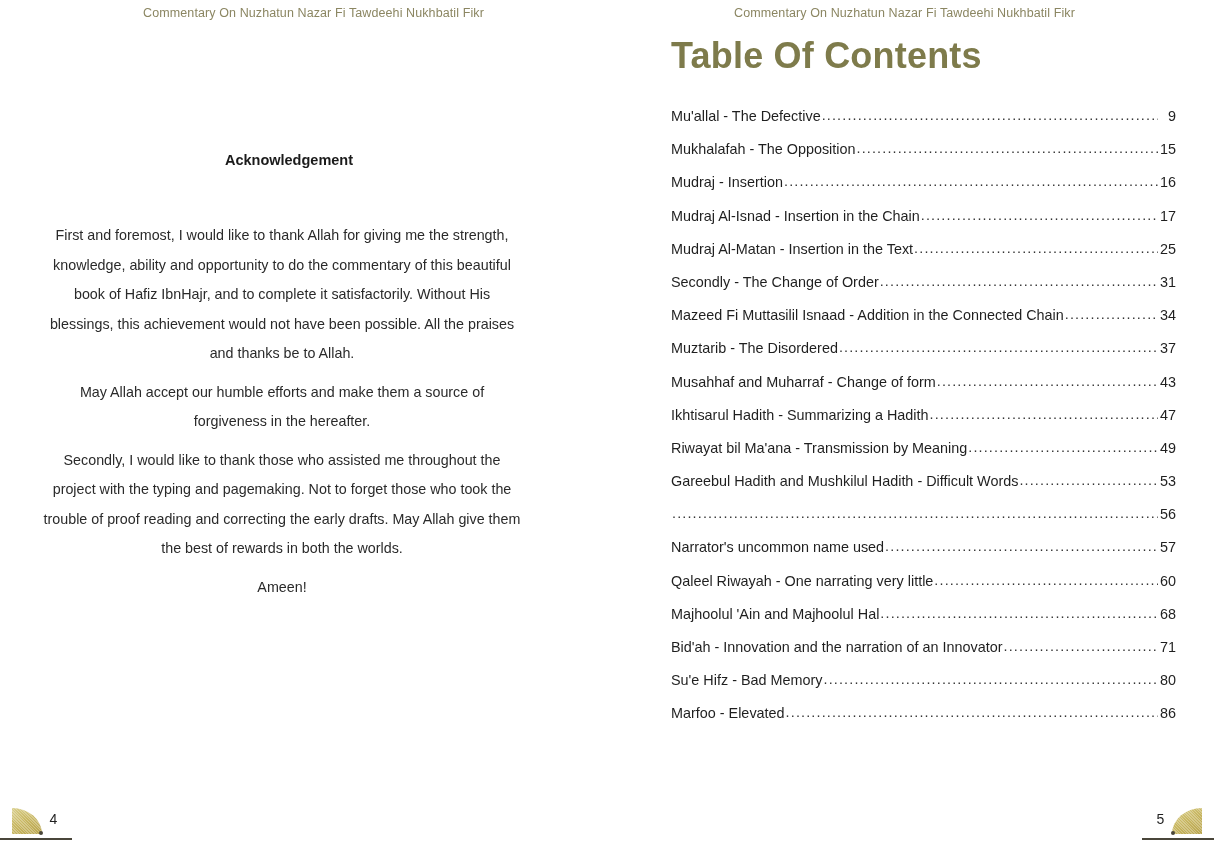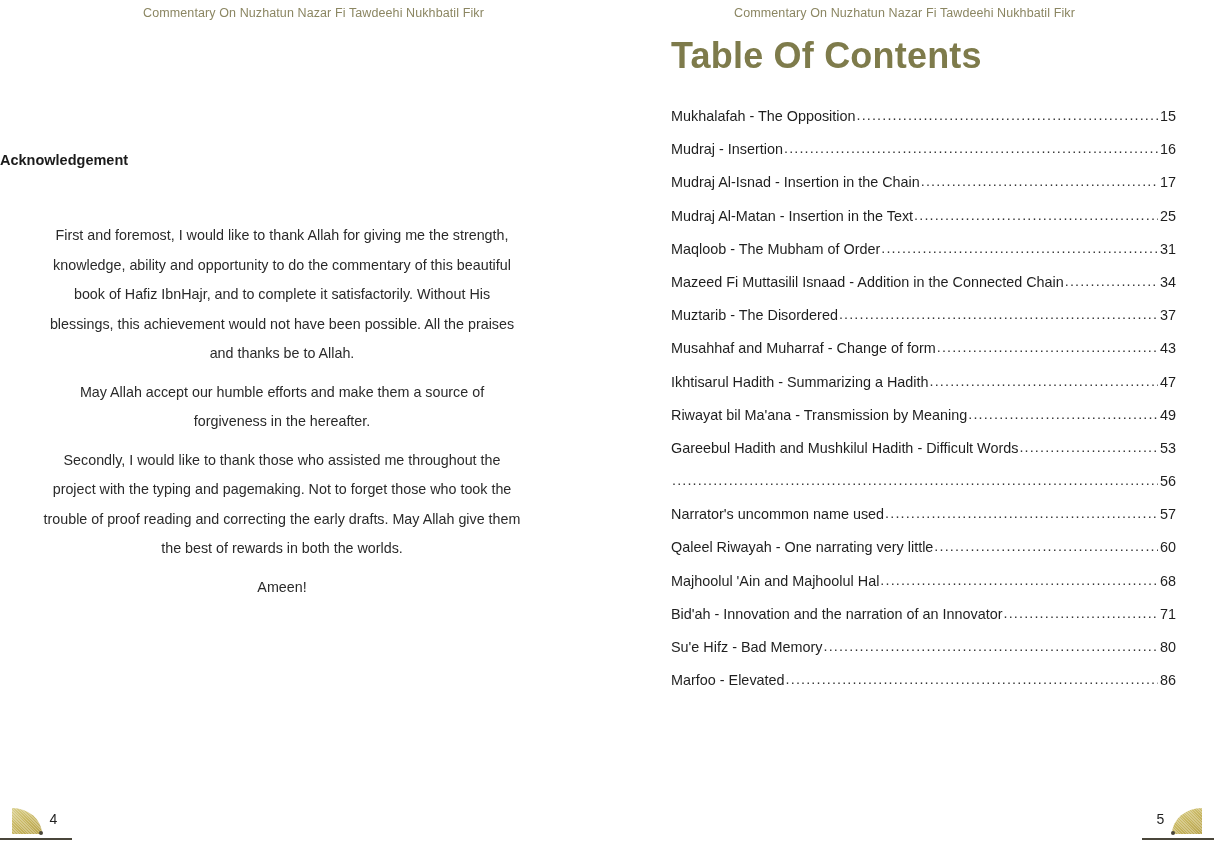--- a/index.html
+++ b/index.html
@@ -44,21 +44,21 @@
   }
   .page-left .running-head  { padding-left: 20px; }
   .page-right .running-head { padding-right: 12px; }
 
   
   .ack-heading {
     position: absolute;
     top: 152px;
     left: 0;
     width: 578px;
-    text-align: left;
+    text-align: center;
     font-size: 14.5px;
     font-weight: bold;
     color: #1b1b1b;
   }
 
   .ack-body {
     position: absolute;
     top: 221px;
     left: 42px;
     width: 496px;
@@ -228,41 +228,46 @@
   </div>
 
   <div class="page page-right">
 
     <div class="running-head">Commentary On Nuzhatun Nazar Fi Tawdeehi Nukhbatil Fikr</div>
 
     <div class="toc-title">Table Of Contents</div>
 
     <div class="toc-list">
         <div class="toc-row">
+          <span class="toc-label">Mu'allal - The Defective</span>
+          <span class="toc-dots"></span>
+          <span class="toc-page">9</span>
+        </div>
+        <div class="toc-row">
           <span class="toc-label">Mukhalafah - The Opposition</span>
           <span class="toc-dots"></span>
           <span class="toc-page">15</span>
         </div>
         <div class="toc-row">
           <span class="toc-label">Mudraj - Insertion</span>
           <span class="toc-dots"></span>
           <span class="toc-page">16</span>
         </div>
         <div class="toc-row">
           <span class="toc-label">Mudraj Al-Isnad - Insertion in the Chain</span>
           <span class="toc-dots"></span>
           <span class="toc-page">17</span>
         </div>
         <div class="toc-row">
           <span class="toc-label">Mudraj Al-Matan - Insertion in the Text</span>
           <span class="toc-dots"></span>
           <span class="toc-page">25</span>
         </div>
         <div class="toc-row">
-          <span class="toc-label">Maqloob - The Mubham of Order</span>
+          <span class="toc-label">Secondly - The Change of Order</span>
           <span class="toc-dots"></span>
           <span class="toc-page">31</span>
         </div>
         <div class="toc-row">
           <span class="toc-label">Mazeed Fi Muttasilil Isnaad - Addition in the Connected Chain</span>
           <span class="toc-dots"></span>
           <span class="toc-page">34</span>
         </div>
         <div class="toc-row">
           <span class="toc-label">Muztarib - The Disordered</span>

